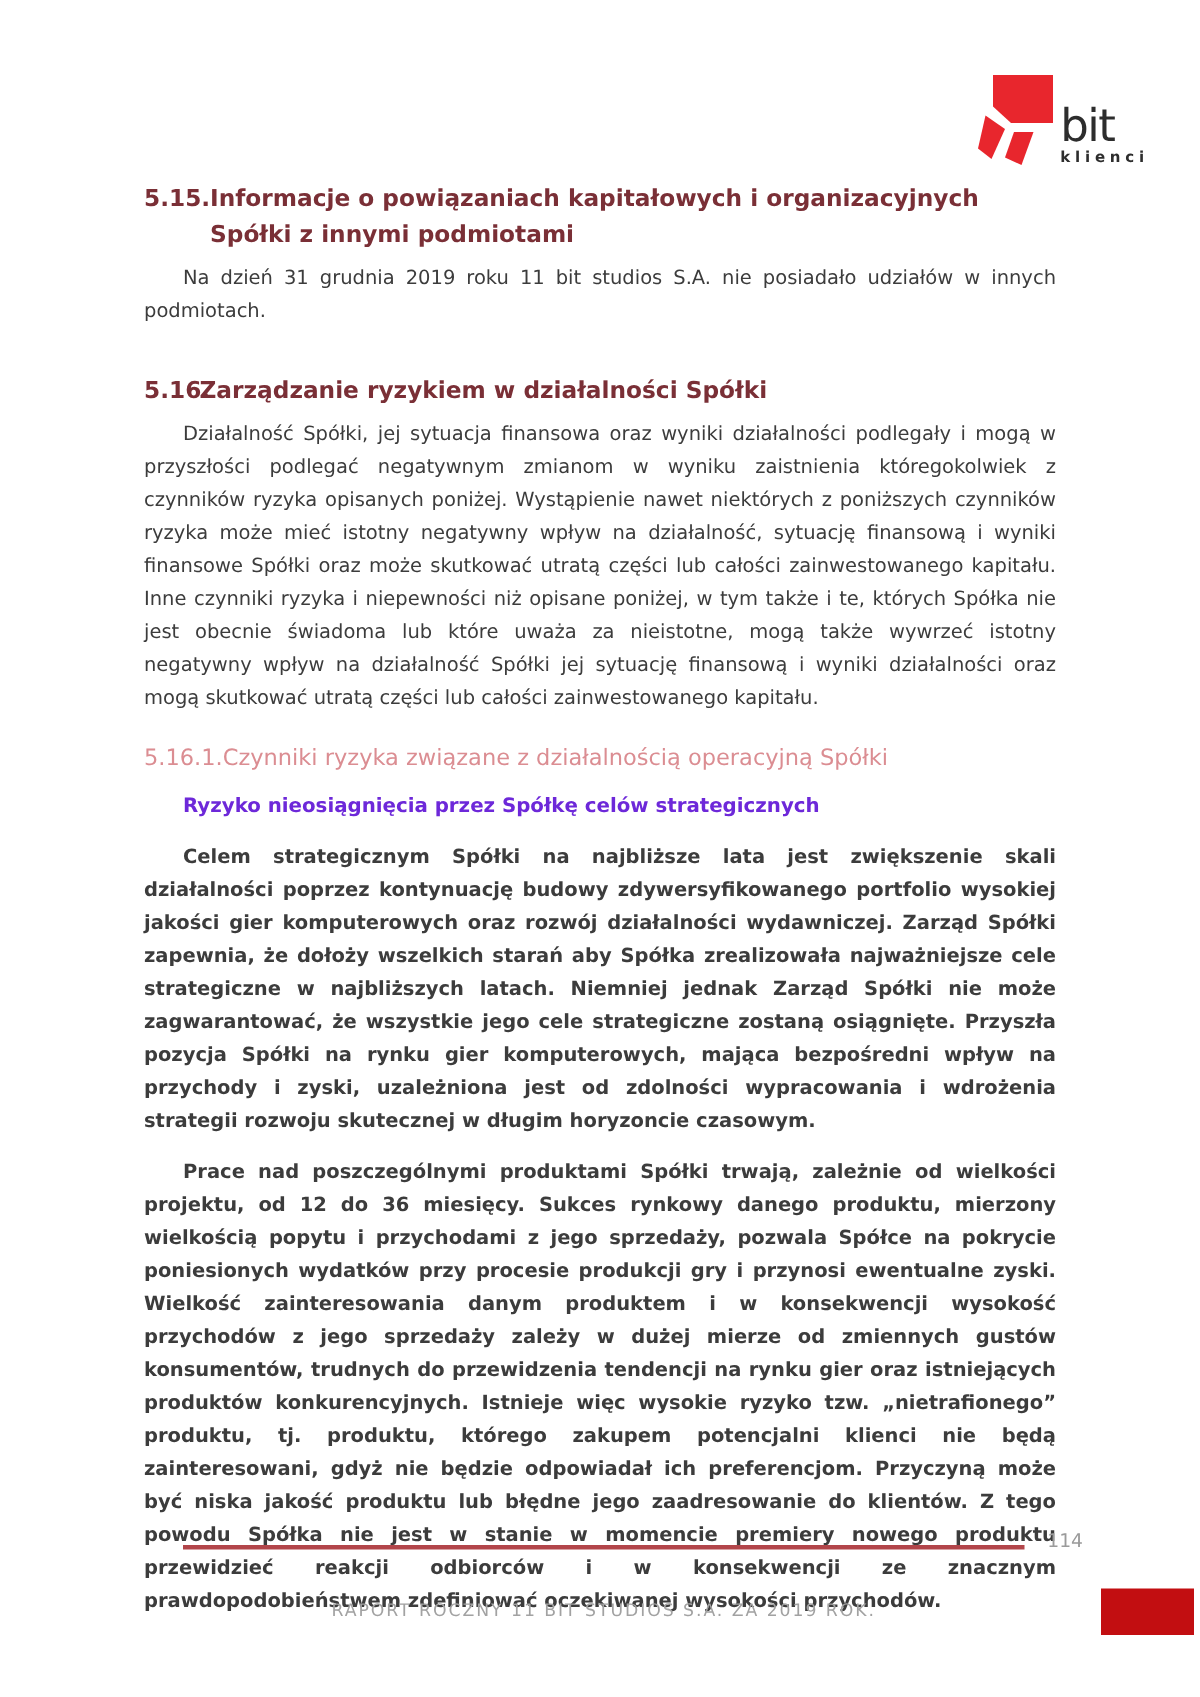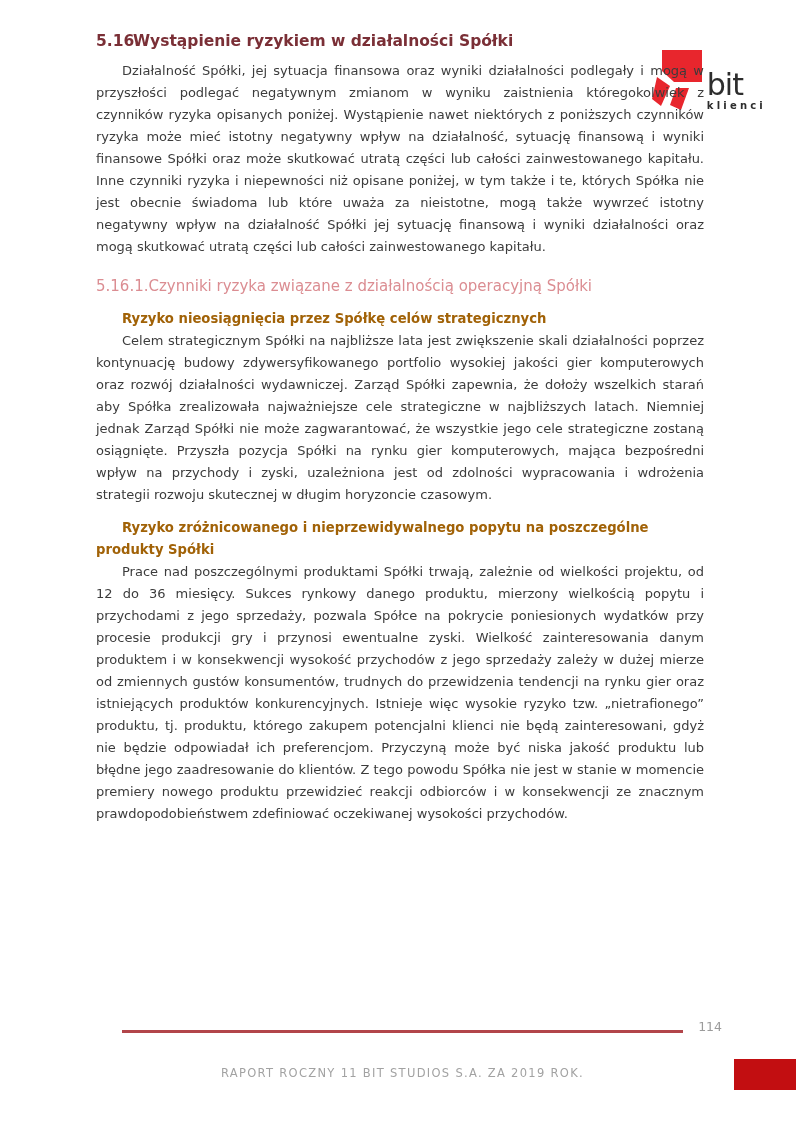--- a/index.html
+++ b/index.html
@@ -80,26 +80,26 @@
     margin: 17px 0 0 0;
   }
   p.body {
     font-size: 13px;
     line-height: 22px;
     color: #3c3c3c;
     text-align: justify;
     text-indent: 26px;
     margin: 7px 0 0 0;
   }
-  p.tight { margin-top: 0; }
+  p.tight { margin-top: 12px; font-weight: bold; }
   .risk-title {
     font-size: 13.2px;
     line-height: 22px;
     font-weight: 700;
-    color: #a16207;
+    color: #6d28d9;
     text-indent: 26px;
     margin: 11px 0 0 0;
   }
 
   
   .footer-line {
     position: absolute;
     left: 122px;
     top: 1030px;
     width: 561px;
@@ -145,35 +145,36 @@
       <polygon fill="#e8262d" points="24,38 37,38 29,60 18,55"></polygon>
     </svg>
     <div class="logo-textcol">
       <div class="logo-name">bit</div>
       <div class="logo-sub">klienci</div>
     </div>
   </div>
 
   <div class="content">
 
+    <h2 class="h2 h-515"><span class="sec-num">5.15.</span><span>Informacje o powiązaniach kapitałowych i organizacyjnych Spółki z innymi podmiotami</span></h2>
 
+    <p class="body">Na dzień 31 grudnia 2019 roku 11 bit studios S.A. nie posiadało udziałów w innych podmiotach.</p>
 
-    <h2 class="h2 h-516"><span class="sec-num">5.16.</span><span>Wystąpienie ryzykiem w działalności Spółki</span></h2>
+    <h2 class="h2 h-516"><span class="sec-num">5.16.</span><span>Zarządzanie ryzykiem w działalności Spółki</span></h2>
 
     <p class="body">Działalność Spółki, jej sytuacja finansowa oraz wyniki działalności podlegały i mogą w przyszłości podlegać negatywnym zmianom w wyniku zaistnienia któregokolwiek z czynników ryzyka opisanych poniżej. Wystąpienie nawet niektórych z poniższych czynników ryzyka może mieć istotny negatywny wpływ na działalność, sytuację finansową i wyniki finansowe Spółki oraz może skutkować utratą części lub całości zainwestowanego kapitału. Inne czynniki ryzyka i niepewności niż opisane poniżej, w tym także i te, których Spółka nie jest obecnie świadoma lub które uważa za nieistotne, mogą także wywrzeć istotny negatywny wpływ na działalność Spółki jej sytuację finansową i wyniki działalności oraz mogą skutkować utratą części lub całości zainwestowanego kapitału.</p>
 
     <h3 class="h3"><span>5.16.1.</span><span>Czynniki ryzyka związane z działalnością operacyjną Spółki</span></h3>
 
     <div>
       <p class="risk-title">Ryzyko nieosiągnięcia przez Spółkę celów strategicznych</p>
       <p class="body tight">Celem strategicznym Spółki na najbliższe lata jest zwiększenie skali działalności poprzez kontynuację budowy zdywersyfikowanego portfolio wysokiej jakości gier komputerowych oraz rozwój działalności wydawniczej. Zarząd Spółki zapewnia, że dołoży wszelkich starań aby Spółka zrealizowała najważniejsze cele strategiczne w najbliższych latach. Niemniej jednak Zarząd Spółki nie może zagwarantować, że wszystkie jego cele strategiczne zostaną osiągnięte. Przyszła pozycja Spółki na rynku gier komputerowych, mająca bezpośredni wpływ na przychody i zyski, uzależniona jest od zdolności wypracowania i wdrożenia strategii rozwoju skutecznej w długim horyzoncie czasowym.</p>
     </div>
 
     <div>
-      <p class="risk-title">Ryzyko zróżnicowanego i nieprzewidywalnego popytu na poszczególne produkty Spółki</p>
       <p class="body tight">Prace nad poszczególnymi produktami Spółki trwają, zależnie od wielkości projektu, od 12 do 36 miesięcy. Sukces rynkowy danego produktu, mierzony wielkością popytu i przychodami z jego sprzedaży, pozwala Spółce na pokrycie poniesionych wydatków przy procesie produkcji gry i przynosi ewentualne zyski. Wielkość zainteresowania danym produktem i w konsekwencji wysokość przychodów z jego sprzedaży zależy w dużej mierze od zmiennych gustów konsumentów, trudnych do przewidzenia tendencji na rynku gier oraz istniejących produktów konkurencyjnych. Istnieje więc wysokie ryzyko tzw. „nietrafionego” produktu, tj. produktu, którego zakupem potencjalni klienci nie będą zainteresowani, gdyż nie będzie odpowiadał ich preferencjom. Przyczyną może być niska jakość produktu lub błędne jego zaadresowanie do klientów. Z tego powodu Spółka nie jest w stanie w momencie premiery nowego produktu przewidzieć reakcji odbiorców i w konsekwencji ze znacznym prawdopodobieństwem zdefiniować oczekiwanej wysokości przychodów.</p>
     </div>
 
   </div>
 
   <div class="footer-line"></div>
   <div class="footer-title">RAPORT ROCZNY 11 BIT STUDIOS S.A. ZA 2019 ROK.</div>
   <div class="page-number">114</div>
   <div class="page-number-box"></div>
 

